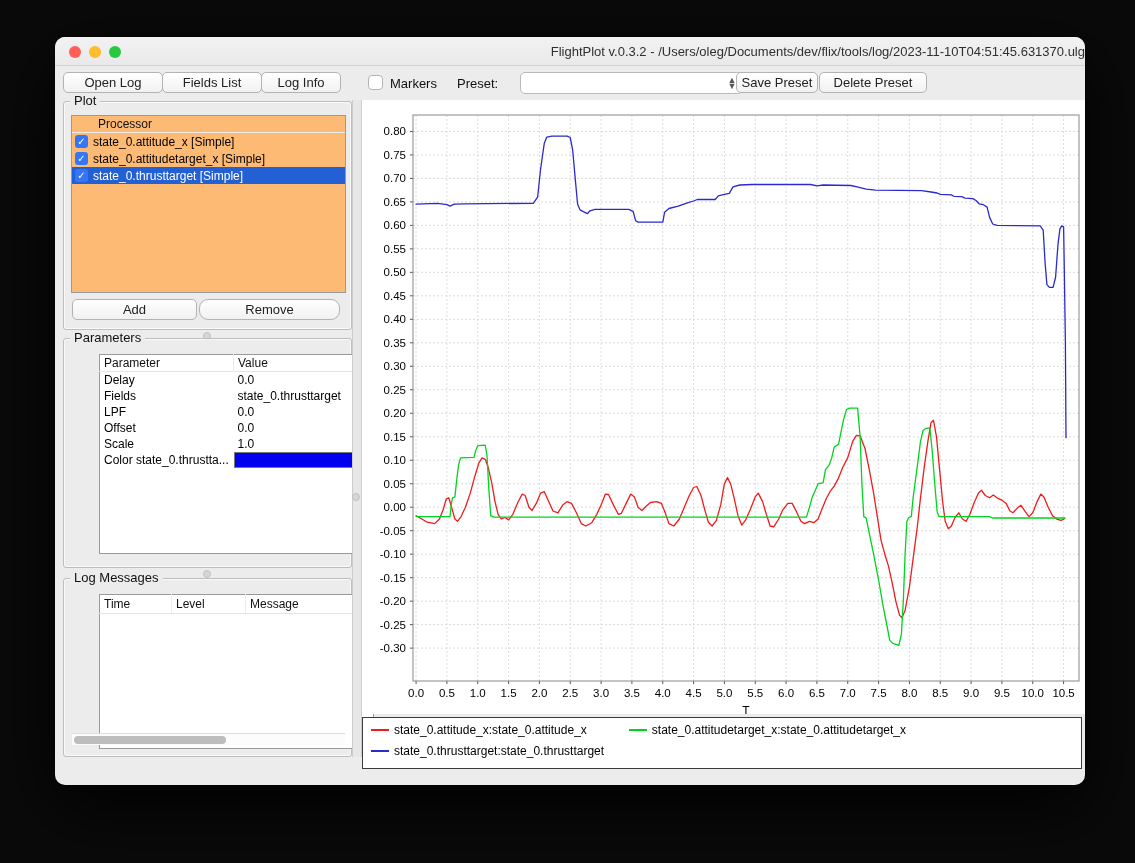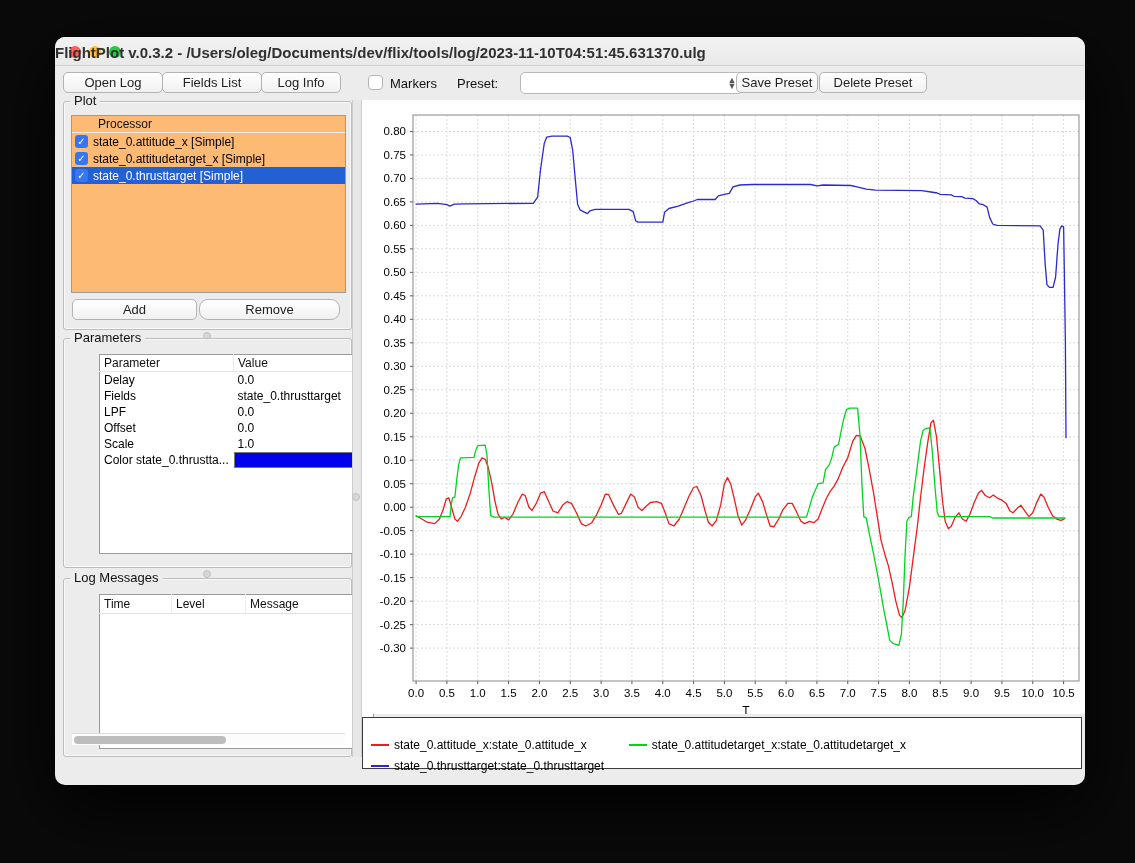--- a/index.html
+++ b/index.html
@@ -5,21 +5,21 @@
   * { margin:0; padding:0; box-sizing:border-box; }
   html,body { width:1135px; height:863px; background:#0a0a0a; font-family:"Liberation Sans",sans-serif; overflow:hidden; }
   .window { position:absolute; left:55px; top:37px; width:1030px; height:748px; background:#ececec; border-radius:10px; box-shadow:0 22px 70px rgba(0,0,0,0.95), 0 0 0 1px rgba(0,0,0,0.35); }
 
   
   .titlebar { position:absolute; left:0; top:0; width:100%; height:29px; border-bottom:1px solid #d2d2d2; background:linear-gradient(#f2f2f2,#e9e9e9); border-radius:10px 10px 0 0; }
   .traffic { position:absolute; top:9px; width:12px; height:12px; border-radius:50%; }
   .tl-close { left:14px; background:#ff5f57; }
   .tl-min { left:34px; background:#febc2e; }
   .tl-zoom { left:54px; background:#28c840; }
-  .title-text { position:absolute; width:100%; text-align:left; top:7px; font-size:15px; font-weight:bold; color:#303030; }
+  .title-text { position:absolute; width:100%; text-align:right; top:7px; font-size:13px; font-weight:normal; color:#303030; }
 
   
   .btn { background:linear-gradient(#ffffff,#f1f1f1); border:1px solid #b3b3b3; font-size:13px; color:#222; text-align:center; border-radius:5px; position:absolute; height:21px; line-height:19px; cursor:default; }
   .tb-open { left:8px; top:35px; width:100px; }
   .tb-fields { left:107px; top:35px; width:100px; }
   .tb-info { left:206px; top:35px; width:80px; }
   .markers-box { position:absolute; left:313px; top:38px; width:15px; height:15px; background:#fff; border:1px solid #b5b5b5; border-radius:4px; }
   .markers-label { position:absolute; left:335px; top:39px; font-size:13px; color:#111; }
   .preset-label { position:absolute; left:402px; top:39px; font-size:13px; color:#111; }
   .combo { position:absolute; left:465px; top:35px; width:223px; height:22px; background:#fff; border:1px solid #b9b9b9; border-radius:5px; }
@@ -56,21 +56,21 @@
   .log-table { height:155px; }
   .hscroll { position:absolute; left:8px; top:154px; width:273px; height:12px; background:#fcfcfc; border-top:1px solid #ddd; }
   .hscroll-thumb { position:absolute; left:2px; top:2px; width:152px; height:8px; background:#bdbdbd; border-radius:4px; }
 
   .split-dot { position:absolute; width:8px; height:8px; border-radius:50%; background:#d6d6d6; border:1px solid #c2c2c2; }
   .v-splitter { position:absolute; left:297px; top:63px; width:10px; height:657px; background:#e7e7e7; border-left:1px solid #cdcdcd; border-right:1px solid #cdcdcd; }
   .v-handle { position:absolute; left:-1px; top:393px; width:8px; height:8px; border-radius:50%; background:#d6d6d6; border:1px solid #c2c2c2; }
 
   
   .chart-panel { position:absolute; left:307px; top:63px; width:723px; height:614px; background:#fff; }
-  .legend { position:absolute; left:307px; top:680px; width:720px; height:52px; background:#fff; border:1px solid #3c3c3c; padding:16px 8px; font-size:12px; color:#000; }
+  .legend { position:absolute; left:307px; top:680px; width:720px; height:52px; background:#fff; border:1px solid #3c3c3c; padding:1px 8px; font-size:12px; color:#000; }
   .legend-row { height:21px; display:flex; align-items:center; }
   .legend-item { display:flex; align-items:center; margin-right:42px; }
   .legend-dash { width:18px; height:2px; margin-right:5px; }
 </style>
 </head>
 <body>
 
 <div class="window">
 
   <div class="titlebar">

